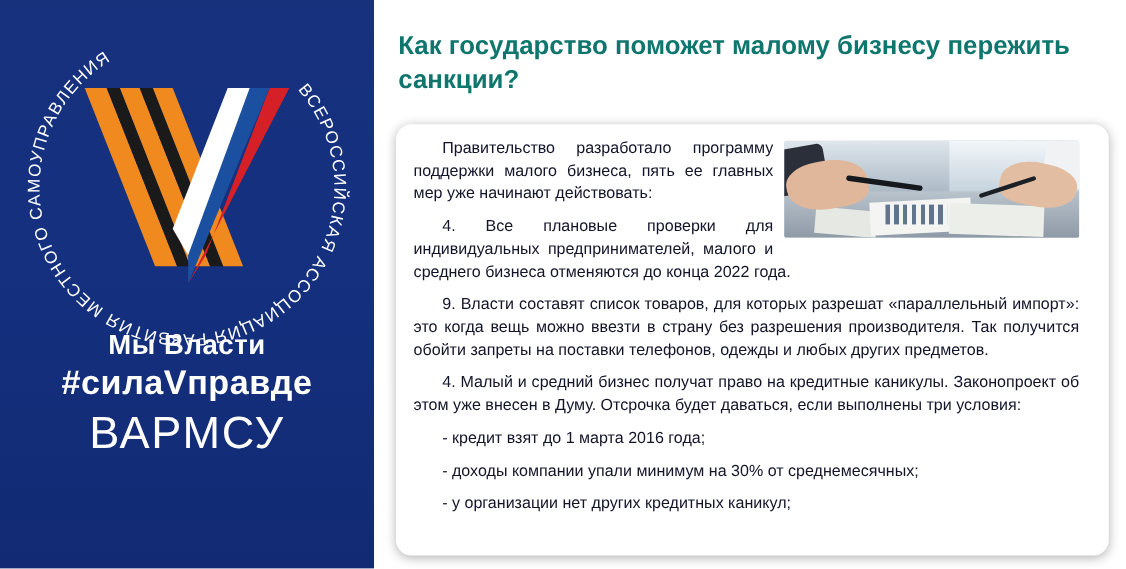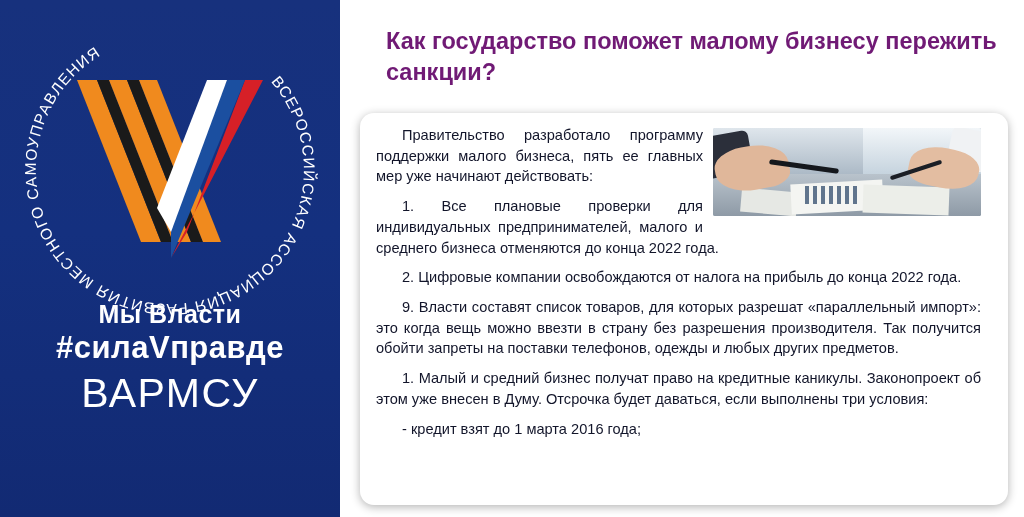--- a/index.html
+++ b/index.html
@@ -84,25 +84,24 @@
     letter-spacing: 1.5px;
     line-height: 1.15;
     margin-top: 2px;
   }
   
   #headline {
     position: absolute;
     left: 362px;
     top: 26px;
     width: 630px;
-    color: #701a75;
+    color: #0f766e;
     font-size: 23.5px;
     font-weight: bold;
     line-height: 1.32;
-    margin-left: 24px;
   }
   #card {
     position: absolute;
     left: 360px;
     top: 113px;
     width: 648px;
     height: 392px;
     background: #ffffff;
     border-radius: 14px;
     box-shadow: 0 2px 10px rgba(0,0,0,0.30);
@@ -225,24 +224,25 @@
         <div class="ph ph-sleeve1"></div>
         <div class="ph ph-hand1"></div>
         <div class="ph ph-sleeve2"></div>
         <div class="ph ph-hand2"></div>
         <div class="ph ph-pen1"></div>
         <div class="ph ph-pen2"></div>
       </div>
 
       <div id="body-text">
         <p class="indent">Правительство разработало программу поддержки малого бизнеса, пять ее главных мер уже начинают действовать:</p>
-        <p class="indent">1. Все плановые проверки для индивидуальных предпринимателей, малого и среднего бизнеса отменяются до конца 2022 года.</p>
-        <p class="indent">2. Цифровые компании освобождаются от налога на прибыль до конца 2022 года.</p>
+        <p class="indent">4. Все плановые проверки для индивидуальных предпринимателей, малого и среднего бизнеса отменяются до конца 2022 года.</p>
         <p class="indent">9. Власти составят список товаров, для которых разрешат «параллельный импорт»: это когда вещь можно ввезти в страну без разрешения производителя. Так получится обойти запреты на поставки телефонов, одежды и любых других предметов.</p>
-        <p class="indent">1. Малый и средний бизнес получат право на кредитные каникулы. Законопроект об этом уже внесен в Думу. Отсрочка будет даваться, если выполнены три условия:</p>
+        <p class="indent">4. Малый и средний бизнес получат право на кредитные каникулы. Законопроект об этом уже внесен в Думу. Отсрочка будет даваться, если выполнены три условия:</p>
         <p class="sub">- кредит взят до 1 марта 2016 года;</p>
+        <p class="sub">- доходы компании упали минимум на 30% от среднемесячных;</p>
+        <p class="sub">- у организации нет других кредитных каникул;</p>
 
       </div>
 
     </div>
   </div>
 
 </div>
 
 </body></html>

